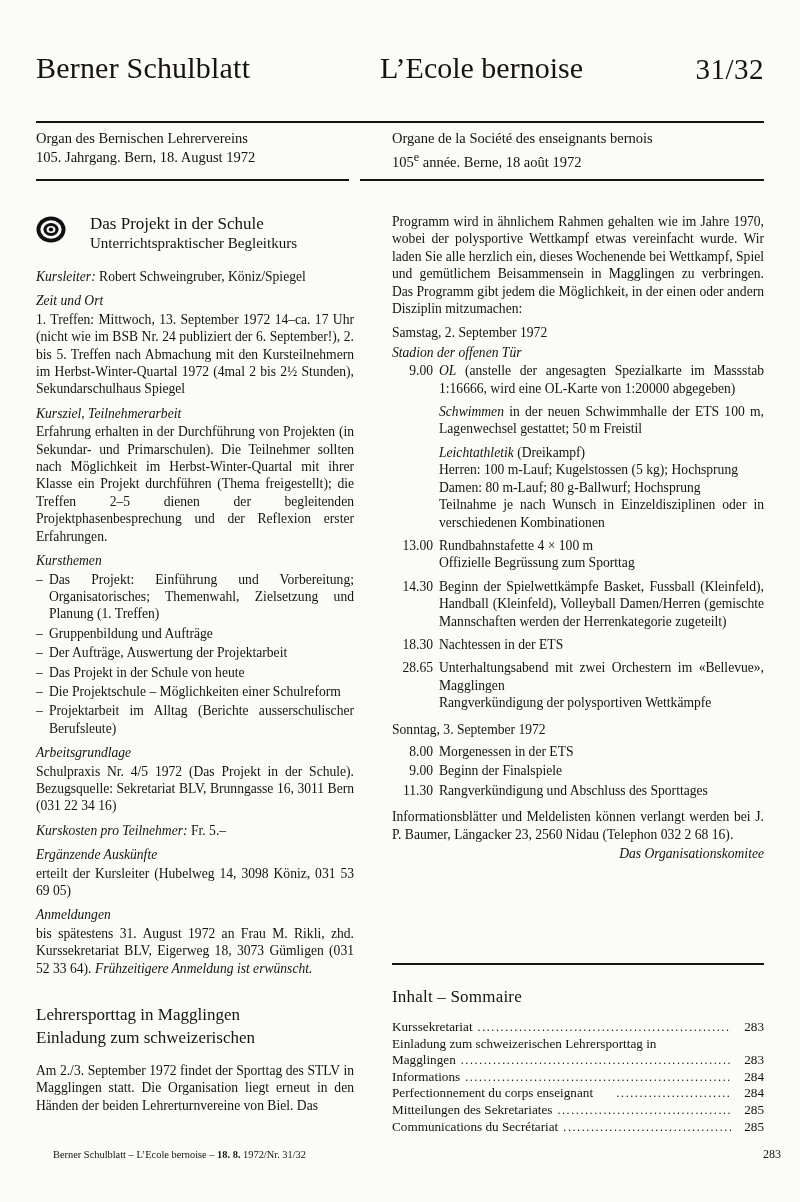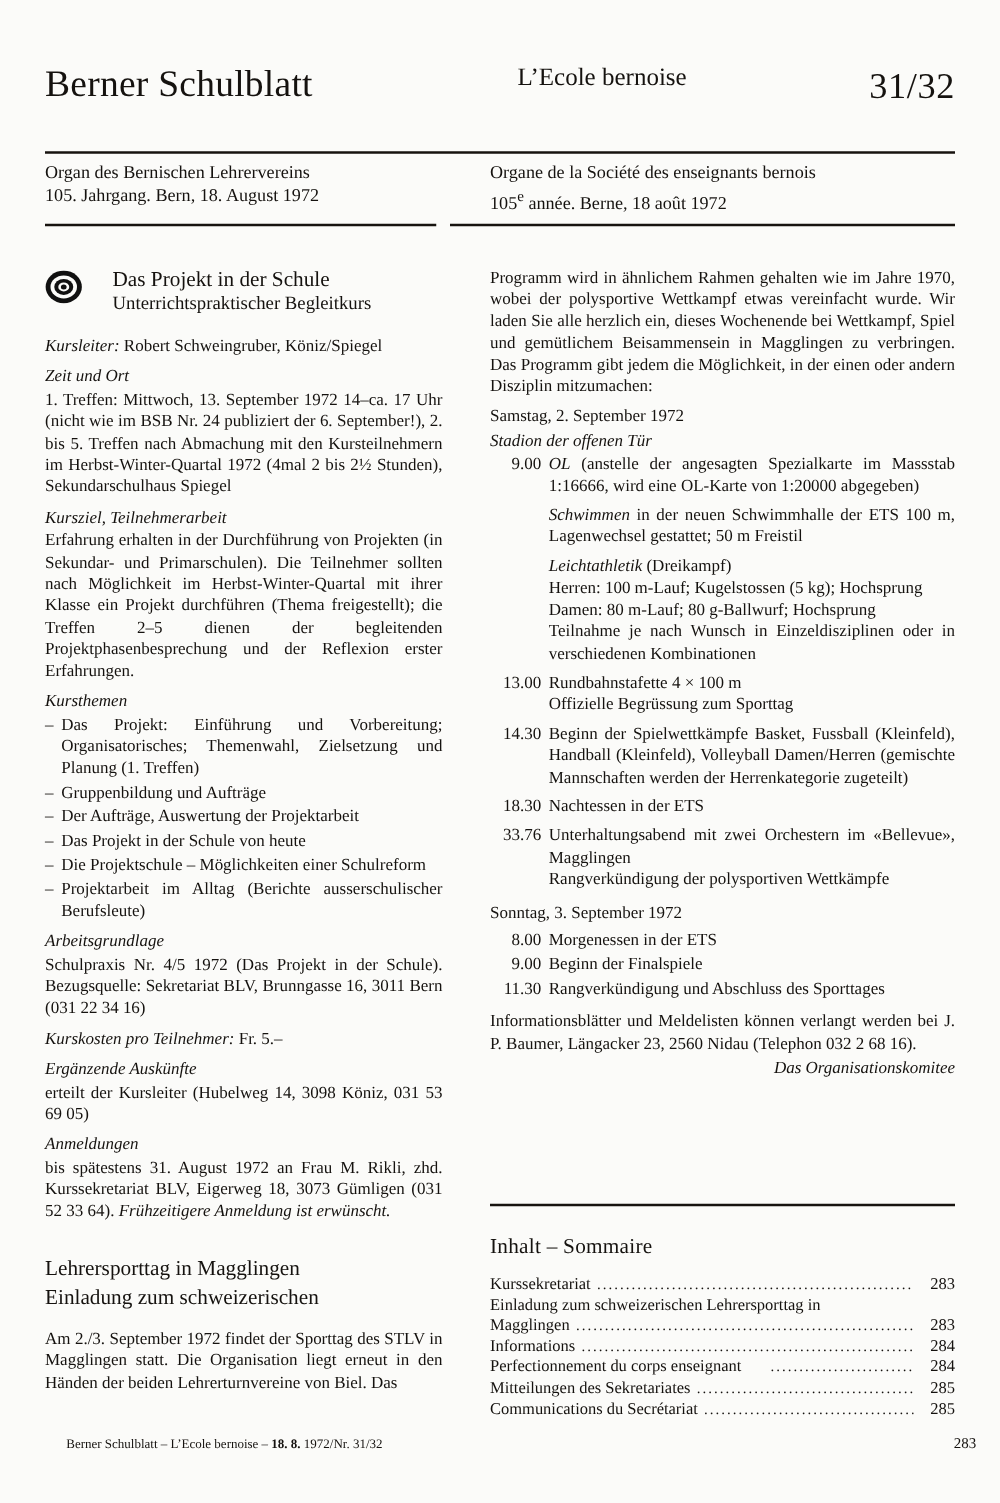--- a/index.html
+++ b/index.html
@@ -21,22 +21,22 @@
   }
   
   .masthead{
     position:absolute;left:36px;top:14px;width:728px;height:54px;
   }
   .mast-left{
     position:absolute;left:0;top:0;
     font-size:30px;letter-spacing:.2px;white-space:nowrap;
   }
   .mast-mid{
-    position:absolute;left:378px;top:0;
-    font-size:20px;white-space:nowrap;
+    position:absolute;left:344px;top:0;
+    font-size:30px;white-space:nowrap;
   }
   .mast-num{
     position:absolute;right:0;top:2px;
     font-size:29px;white-space:nowrap;letter-spacing:.5px;
   }
   .rule{
     position:absolute;background:#17130f;
   }
   .rule-1{left:36px;top:84px;width:728px;height:2px;}
   .rule-2a{left:36px;top:142px;width:313px;height:2px;}
@@ -258,21 +258,21 @@
         <span class="t">14.30</span>
         <span>Beginn der Spielwettkämpfe Basket, Fussball (Kleinfeld), Handball (Kleinfeld), Volleyball Damen/Herren (gemischte Mannschaften werden der Herrenkategorie zugeteilt)</span>
       </div>
 
       <div class="srow">
         <span class="t">18.30</span>
         <span>Nachtessen in der ETS</span>
       </div>
 
       <div class="srow">
-        <span class="t">33.76</span>
+        <span class="t">28.65</span>
         <span>Unterhaltungsabend mit zwei Orchestern im «Bellevue», Magglingen</span>
         <span class="subtight">
           <span>Rangverkündigung der polysportiven Wettkämpfe</span>
         </span>
       </div>
 
     </div>
 
     <p class="daylabel">Sonntag, 3. September 1972</p>
 

